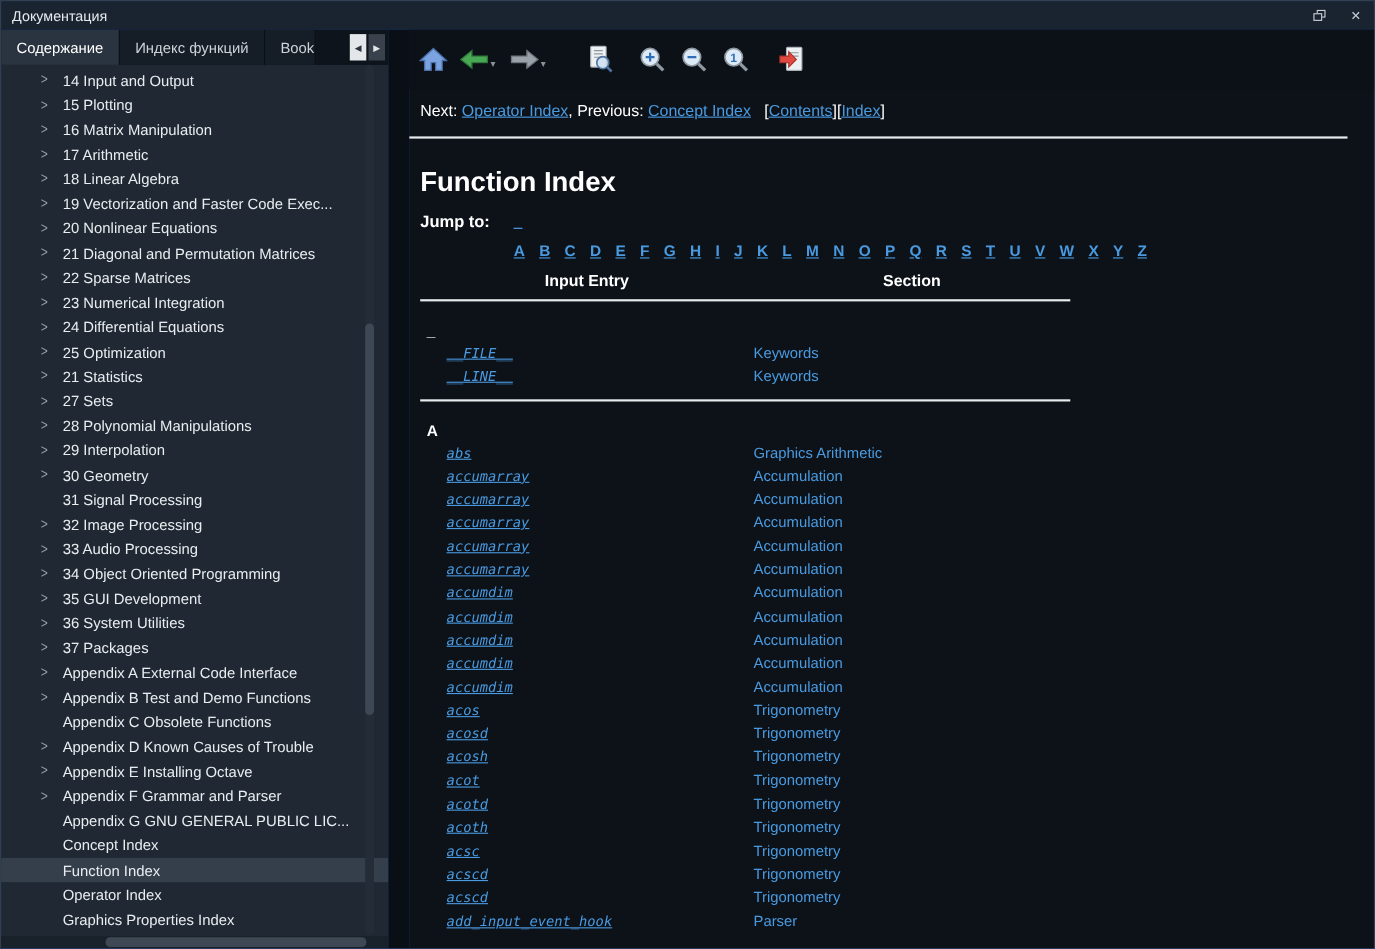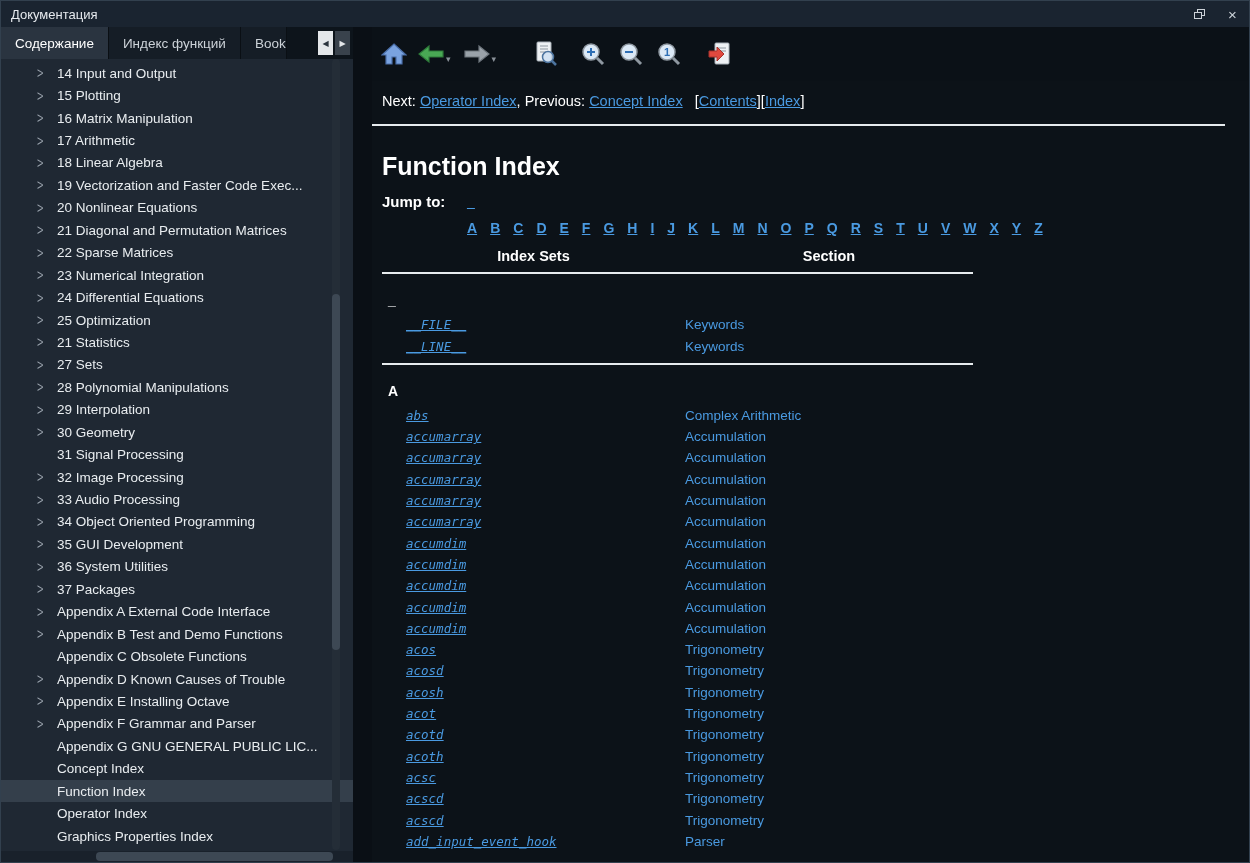--- a/index.html
+++ b/index.html
@@ -65,21 +65,21 @@
   .jump-row { display: flex; margin-top: 12px; align-items: baseline; }
   .jump-label { width: 85px; font-size: 15px; font-weight: bold; }
   .jump-underscore { font-size: 14px; font-weight: bold; }
   .letters-row { margin: 10px 0 0 85px; display: flex; gap: 13px; }
   .letter-link { font-size: 14px; font-weight: bold; color: #4a9ae1; text-decoration: underline; cursor: pointer; }
   .idx-header { display: flex; width: 591px; margin-top: 12px; font-weight: bold; font-size: 14.5px; }
   .idx-h1 { width: 303px; text-align: center; }
   .idx-h2 { flex: 1; text-align: center; }
   .table-hr { height: 2px; background: #e7ebee; width: 591px; margin-top: 8px; }
   .sec-letter { margin: 18px 0 4px 6px; font-weight: bold; font-size: 14px; color: #fff; }
-  .idx-row { display: flex; width: 591px; height: 21.3px; align-items: flex-end; }
+  .idx-row { display: flex; width: 591px; height: 21.3px; align-items: flex-start; }
   .idx-col1 { width: 303px; padding-left: 24px; }
   .idx-col2 { flex: 1; }
   .fn-link { font-family: "DejaVu Sans Mono", monospace; font-style: italic; font-size: 12.5px; color: #4a9ae1; text-decoration: underline; cursor: pointer; }
   .sec-link { font-size: 13.5px; color: #4a9ae1; cursor: pointer; }
 </style>
 </head>
 <body>
 
 <div class="window">
 
@@ -366,40 +366,40 @@
             <span class="letter-link">T</span>
             <span class="letter-link">U</span>
             <span class="letter-link">V</span>
             <span class="letter-link">W</span>
             <span class="letter-link">X</span>
             <span class="letter-link">Y</span>
             <span class="letter-link">Z</span>
           </div>
 
         <div class="idx-header">
-          <div class="idx-h1">Index Sets</div>
+          <div class="idx-h1">Input Entry</div>
           <div class="idx-h2">Section</div>
         </div>
         <div class="table-hr"></div>
 
         <div>
             <div class="sec-letter">_</div>
             <div class="idx-row">
               <div class="idx-col1"><span class="fn-link">__FILE__</span></div>
               <div class="idx-col2"><span class="sec-link">Keywords</span></div>
             </div>
             <div class="idx-row">
               <div class="idx-col1"><span class="fn-link">__LINE__</span></div>
               <div class="idx-col2"><span class="sec-link">Keywords</span></div>
             </div>
             <div class="table-hr"></div>
             <div class="sec-letter">A</div>
             <div class="idx-row">
               <div class="idx-col1"><span class="fn-link">abs</span></div>
-              <div class="idx-col2"><span class="sec-link">Complex Arithmetic</span></div>
+              <div class="idx-col2"><span class="sec-link">Graphics Arithmetic</span></div>
             </div>
             <div class="idx-row">
               <div class="idx-col1"><span class="fn-link">accumarray</span></div>
               <div class="idx-col2"><span class="sec-link">Accumulation</span></div>
             </div>
             <div class="idx-row">
               <div class="idx-col1"><span class="fn-link">accumarray</span></div>
               <div class="idx-col2"><span class="sec-link">Accumulation</span></div>
             </div>
             <div class="idx-row">

